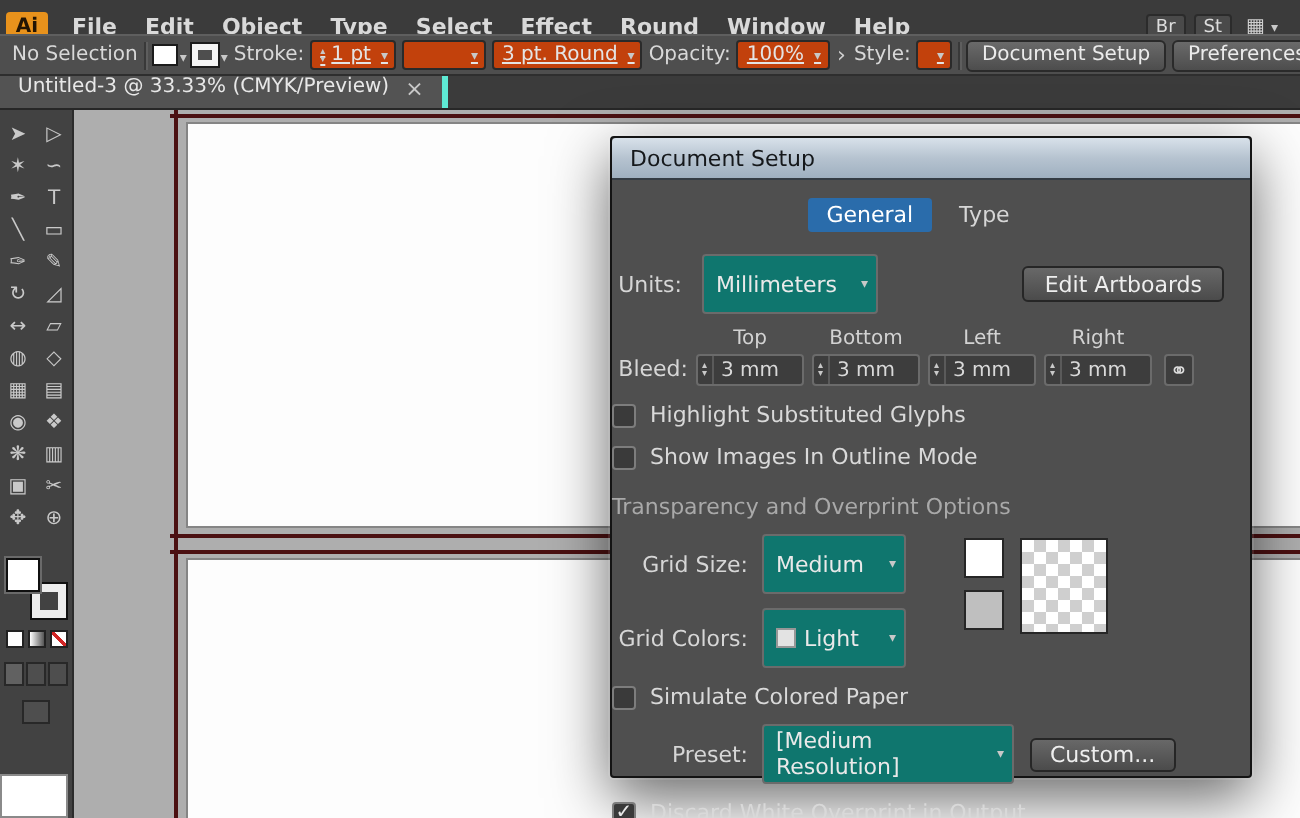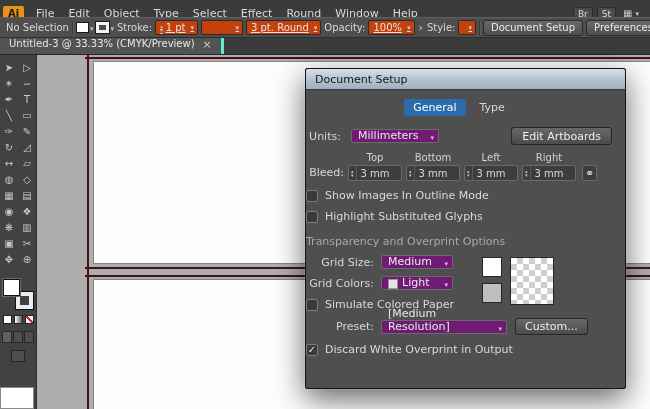--- a/index.html
+++ b/index.html
@@ -6,21 +6,21 @@
   html,body{width:650px;height:409px;overflow:hidden;}
   body{font-family:"DejaVu Sans","Liberation Sans",sans-serif;background:#aeaeae;}
   .app{position:relative;width:650px;height:409px;overflow:hidden;background:#aeaeae;}
 
   
   .menubar{position:absolute;left:0;top:0;right:0;height:27px;background:#3b3b3b;
     display:flex;align-items:center;font-size:11px;color:#d9d9d9;z-index:6;}
   .logo{width:21px;height:15px;margin:0 5px 0 3px;border-radius:2px;
     background:var(--logo-amber,#e8921c);color:#241503;font-weight:bold;font-size:10px;
     display:flex;align-items:center;justify-content:center;}
-  .mitem{padding:0 7px;line-height:17px;cursor:default;}
+  .mitem{padding:0 7px;line-height:17px;cursor:default;font-weight:bold;}
   .mb-right{margin-left:auto;display:flex;align-items:center;gap:4px;margin-right:8px;}
   .mb-btn{height:13px;padding:0 4px;font-size:9px;background:#4a4a4a;border:1px solid #2b2b2b;
     border-radius:2px;color:#ddd;display:flex;align-items:center;}
   .mb-drop{display:flex;align-items:center;gap:3px;font-size:10px;color:#cfcfcf;padding:0 3px;}
   .arr{font-size:7px;color:#c8c8c8;}
 
   
   .controlbar{position:absolute;left:0;top:17px;right:0;height:21px;background:#4e4e4e;
     border-top:1px solid #5f5f5f;border-bottom:1px solid #2e2e2e;display:flex;align-items:center;
     gap:3px;padding:0 6px;font-size:10px;color:#dedede;z-index:6;white-space:nowrap;overflow:hidden;}
@@ -89,21 +89,21 @@
   .dlg-title{height:21px;border-radius:2px 2px 0 0;padding-left:9px;line-height:21px;
     background:linear-gradient(#d8e1ea,#b6c3d0 50%,#9fb0c0);color:#15181b;font-size:11px;
     border-bottom:1px solid #343c44;}
   .dlg-body{position:relative;height:300px;padding:7px 13px 0 0;}
   .tabs{display:flex;justify-content:center;gap:5px;margin-top:2px;}
   .tab{padding:2px 9px;border-radius:2px;color:#d6d6d6;}
   .tab-active{background:var(--tab-active,#2a6cab);color:#fff;}
   .row-units{display:flex;align-items:center;margin-top:11px;}
   .lab{color:#d6d6d6;}
   .lab-units{width:38px;text-align:center;margin-right:7px;}
-  .sel{display:inline-flex;align-items:flex-end;height:14px;background:#701a75;border:1px solid #6b6b6b;
+  .sel{display:inline-flex;align-items:center;height:30px;background:#0f766e;border:1px solid #6b6b6b;
     border-radius:2px;padding:0 4px 0 6px;color:#e9e9e9;}
   .sel .arr{margin-left:auto;padding-left:6px;}
   .sel-units{width:88px;}
   .btn{height:18px;display:inline-flex;align-items:center;padding:0 10px;
     background:linear-gradient(#686868,#4b4b4b);border:1px solid #262626;border-radius:3px;color:#eee;}
   .btn-edit-artboards{margin-left:auto;}
   .bleed{display:flex;align-items:flex-end;margin-top:7px;gap:4px;}
   .bleed-label{width:38px;text-align:right;padding-bottom:2px;}
   .bcol{display:flex;flex-direction:column;gap:2px;width:54px;}
   .bhdr{text-align:center;font-size:10px;color:#d2d2d2;}
@@ -327,25 +327,25 @@
             <span class="sval">3 mm</span>
           </span>
         </div>
         <span class="link-btn">
           <span>⚭</span>
         </span>
       </div>
 
       <div class="chk">
         <span class="box"></span>
-        <span>Show Images In Outline Mode</span>
+        <span>Highlight Substituted Glyphs</span>
       </div>
       <div class="chk">
         <span class="box"></span>
-        <span>Highlight Substituted Glyphs</span>
+        <span>Show Images In Outline Mode</span>
       </div>
 
       <div class="section">Transparency and Overprint Options</div>
 
       <div class="transp">
         <div class="frow">
           <span class="lab flabel">Grid Size:</span>
           <span class="sel sel-grid">
             <span>Medium</span>
             <span class="arr">▾</span>

